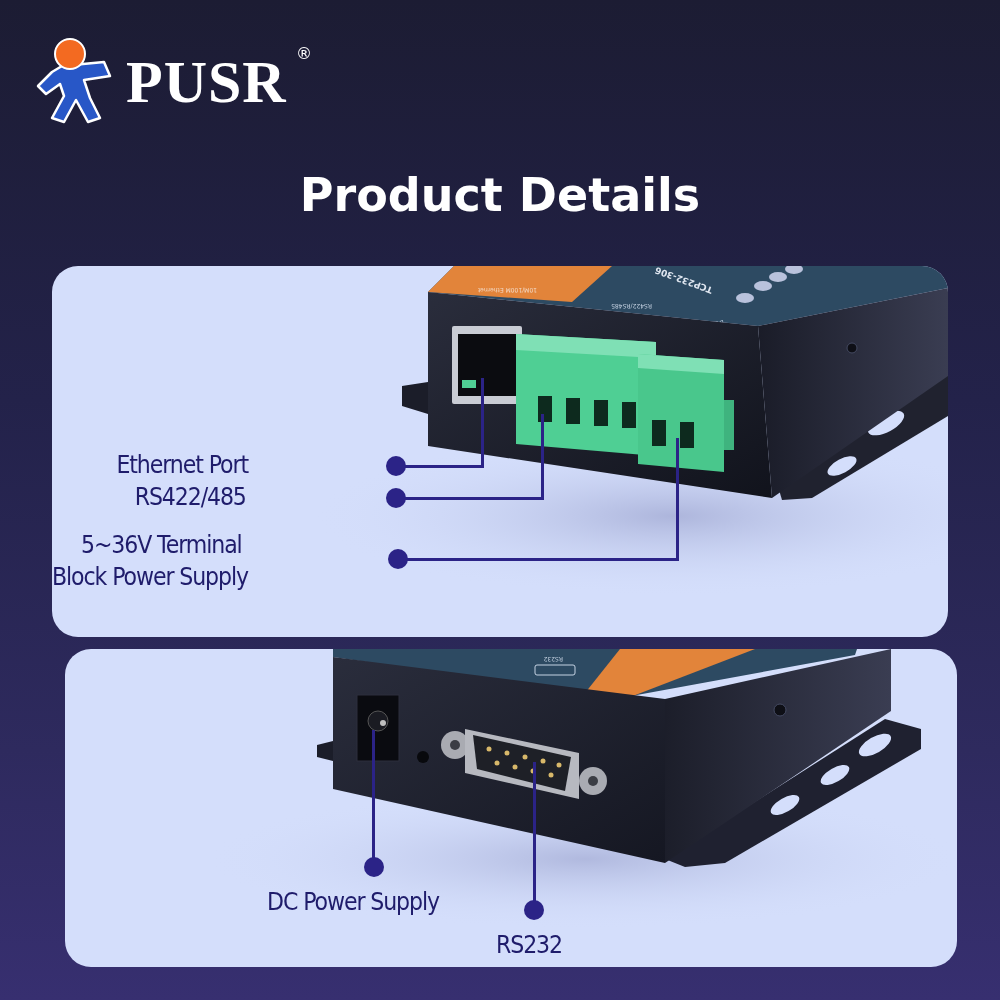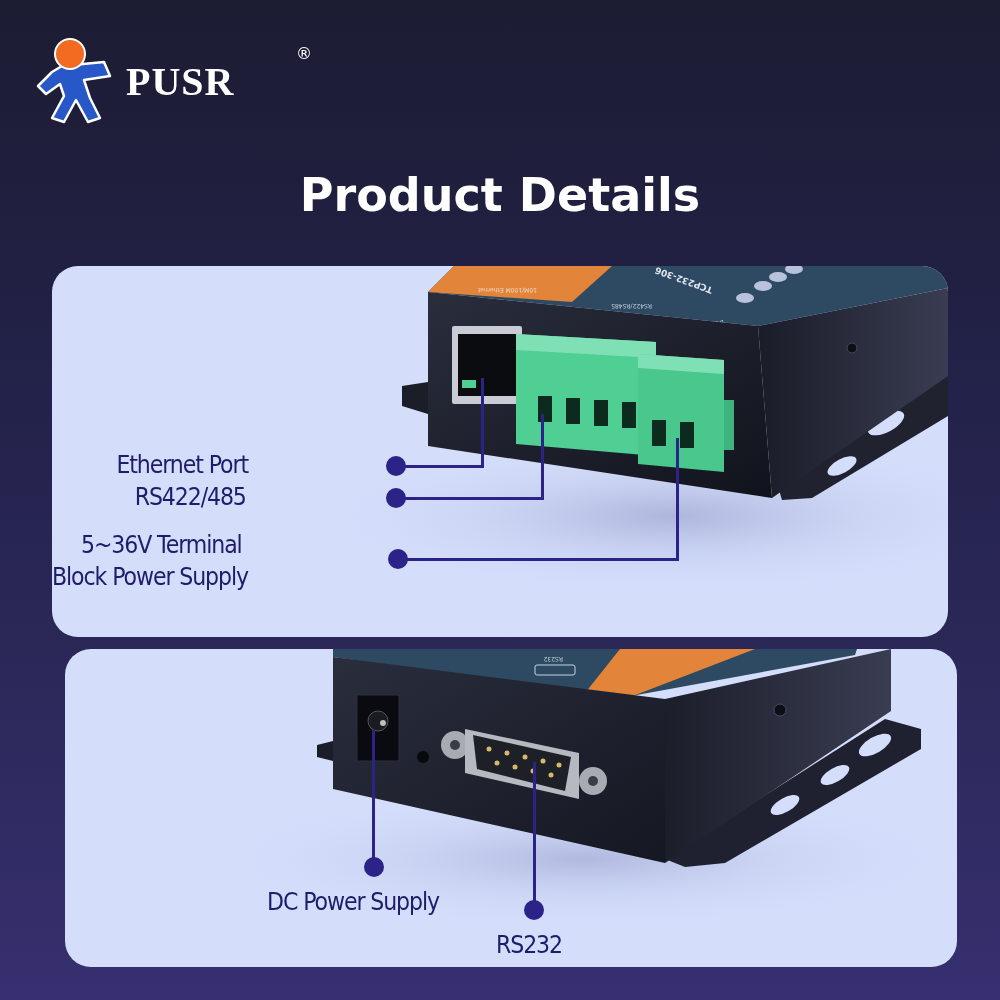--- a/index.html
+++ b/index.html
@@ -9,21 +9,21 @@
     background: linear-gradient(180deg, #1c1c33 0%, #23224a 40%, #2e2a5e 75%, #372f70 100%);
     font-family: "DejaVu Sans", sans-serif;
   }
 
   
   .logo { position: absolute; left: 34px; top: 36px; width: 290px; height: 90px; }
   .logo-mascot { position: absolute; left: 0; top: 0; width: 85px; height: 90px; }
   .logo-text {
     position: absolute; left: 92px; top: 10px;
     font-family: "Liberation Serif", "DejaVu Serif", serif;
-    font-size: 40px; font-weight: 700; color: #ffffff; letter-spacing: 1px;
+    font-size: 60px; font-weight: 700; color: #ffffff; letter-spacing: 1px;
     line-height: 72px;
   }
   .logo-reg {
     position: absolute; left: 262px; top: 8px;
     font-family: "DejaVu Sans", sans-serif;
     font-size: 16px; color: #ffffff;
   }
 
   .page-title {
     position: absolute; left: 0; top: 168px; width: 1000px; text-align: center;

